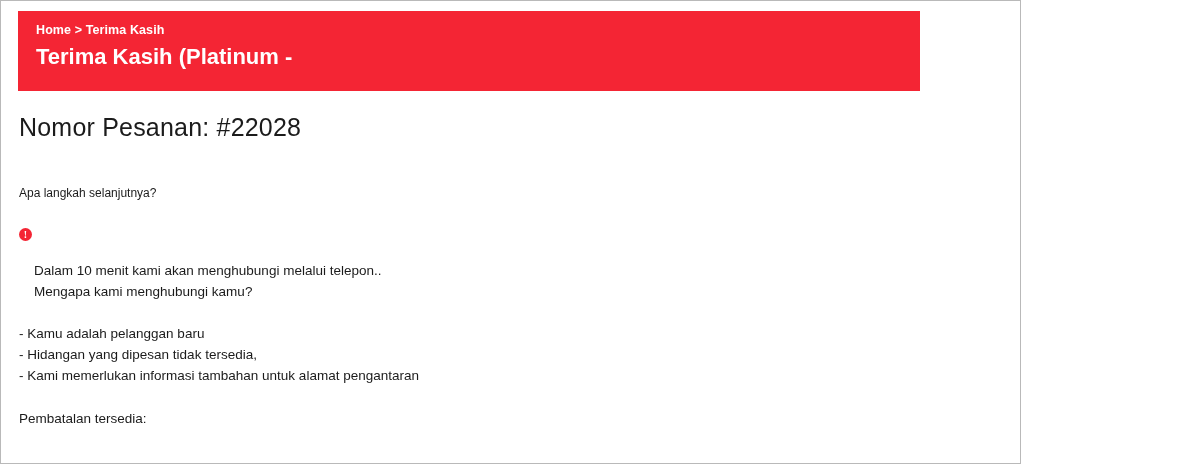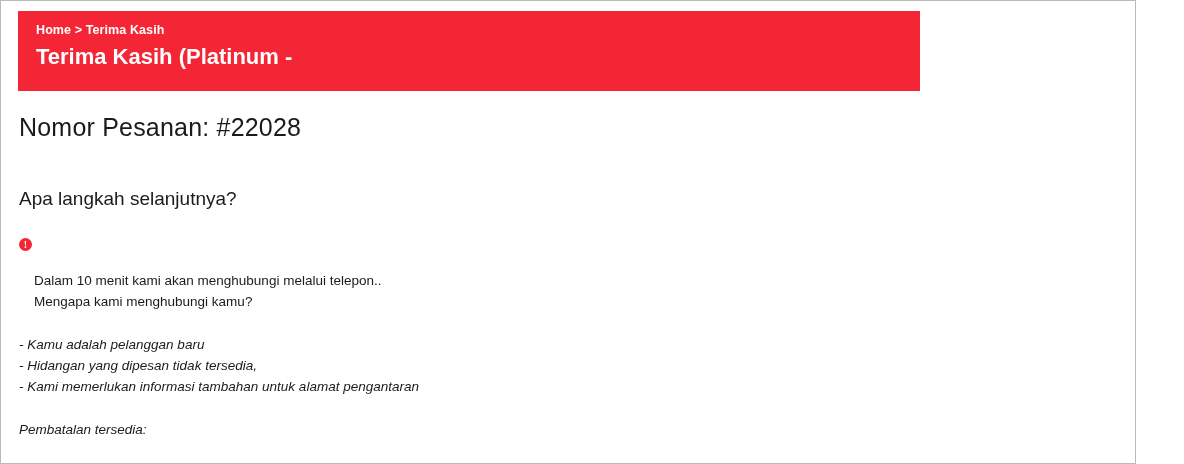--- a/index.html
+++ b/index.html
@@ -8,21 +8,21 @@
     background: #ffffff;
   }
   body {
     width: 1184px;
     height: 464px;
     font-family: "Liberation Sans", sans-serif;
     overflow: hidden;
   }
   .page {
     position: relative;
-    width: 1136px;
+    width: 1021px;
     height: 464px;
     box-sizing: border-box;
     border: 1px solid #b9b9b9;
     background: #ffffff;
     overflow: hidden;
   }
   .content-wrap {
     position: absolute;
     left: 17px;
     top: 10px;
@@ -62,21 +62,21 @@
   }
   
   .body-area {
     margin-top: 42px;
     color: #1b1b1b;
     font-size: 13.5px;
     line-height: 1.55;
   }
   .q-next {
     margin: 0 0 17px 1px;
-    font-size: 19px;
+    font-size: 12px;
   }
   .notice {
     display: flex;
     align-items: flex-start;
     margin: 22px 0 0 1px;
     color: #f42534;
     font-size: 13.5px;
     line-height: 1.5;
     max-width: 1130px;
   }
@@ -98,21 +98,20 @@
     display: block;
   }
   .para {
     margin: 20px 0 0 16px;
   }
   .para div {
     white-space: nowrap;
   }
   .list {
     margin: 22px 0 0 1px;
-    font-style: italic;
   }
   .list div {
     white-space: nowrap;
   }
   .tight {
     line-height: 1.55;
   }
 </style>
 </head>
 <body>

